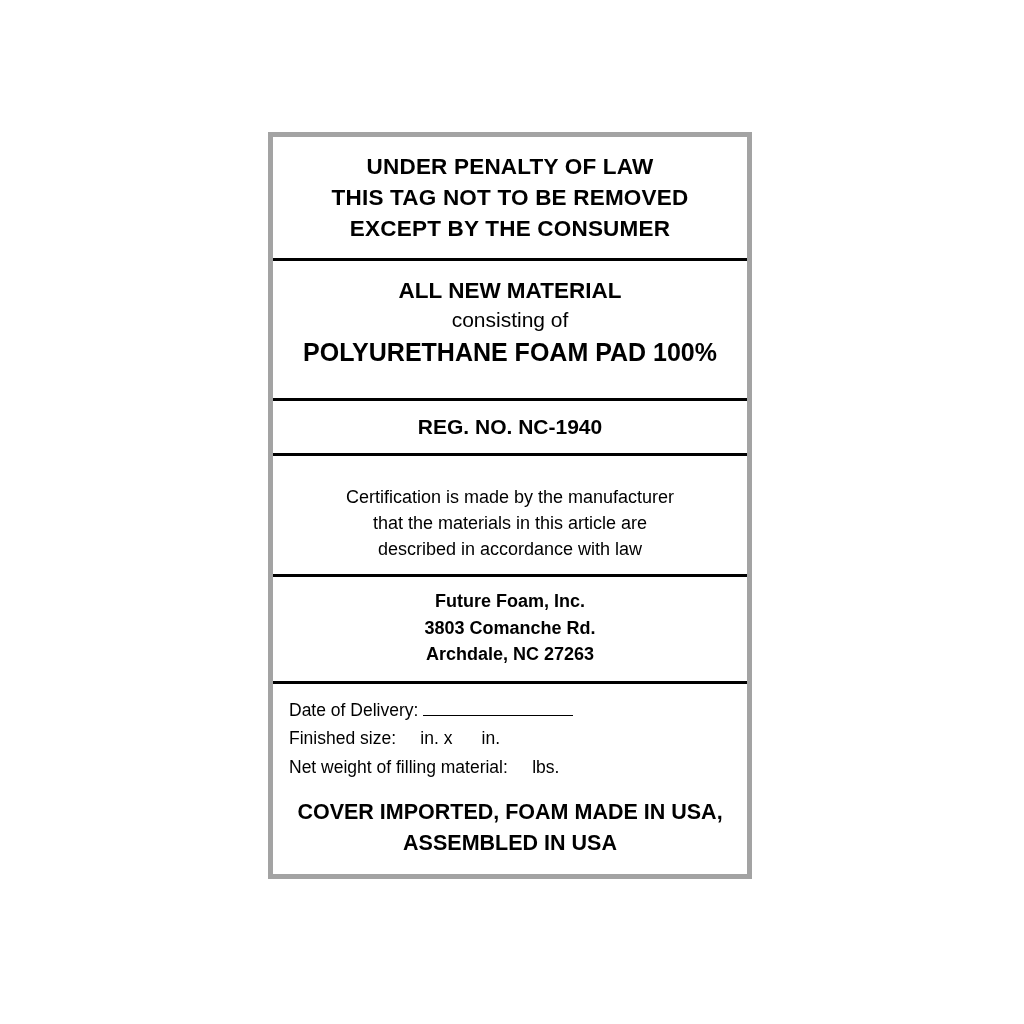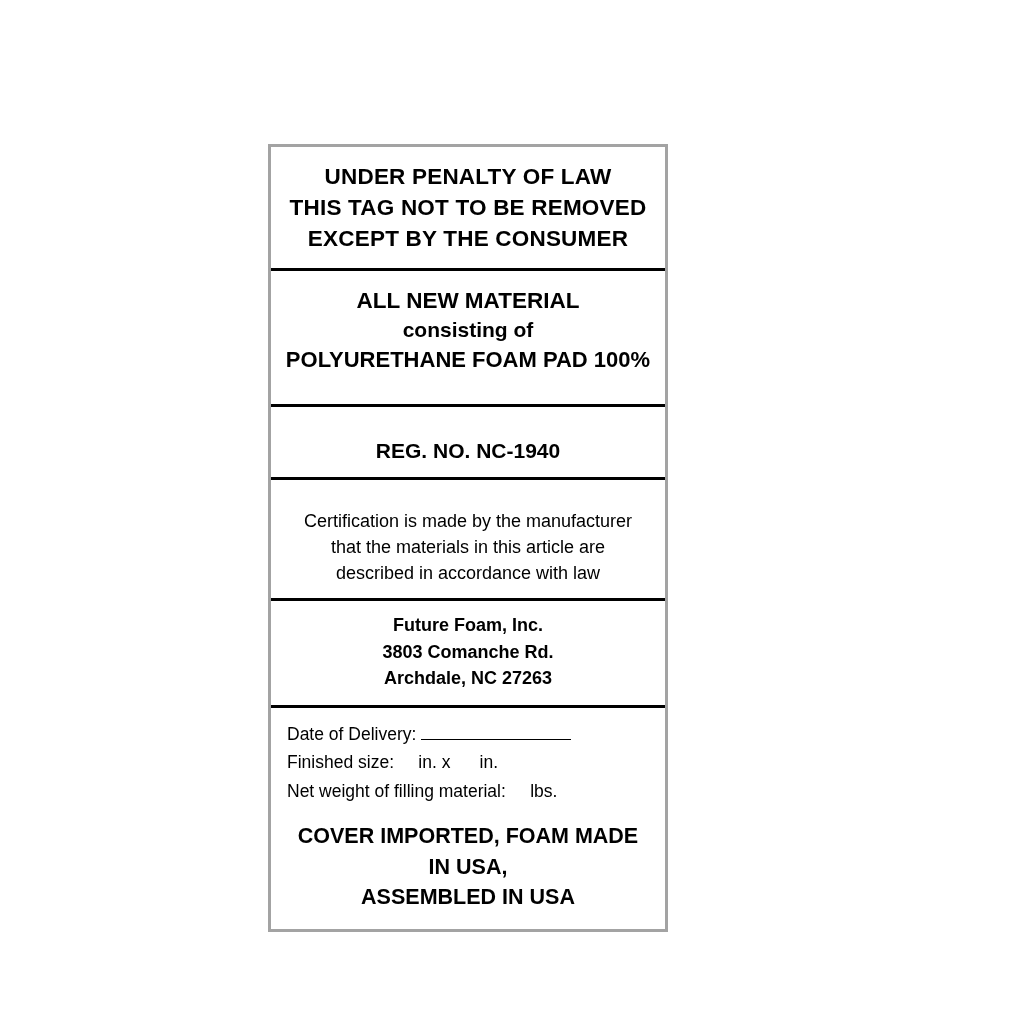--- a/index.html
+++ b/index.html
@@ -15,24 +15,24 @@
     position: relative;
   }
   .page {
     position: absolute;
     inset: 0;
     background: #ffffff;
   }
   .law-tag {
     position: absolute;
     left: 268px;
-    top: 144px;
-    width: 400px;
+    top: 132px;
+    width: 484px;
     box-sizing: border-box;
-    border: 3px solid #a3a3a3;
+    border: 5px solid #a3a3a3;
     background: #ffffff;
   }
   .tag-section {
     border-bottom: 3px solid #000000;
     box-sizing: border-box;
     padding: 10px 14px;
     text-align: center;
   }
   .tag-section:last-child {
     border-bottom: none;
@@ -58,31 +58,31 @@
     padding-top: 14px;
     padding-bottom: 28px;
   }
   .sec-material .mat-title {
     font-size: 22.5px;
     font-weight: bold;
     line-height: 1.38;
   }
   .sec-material .mat-sub {
     font-size: 21px;
-    font-weight: bold;
+    font-weight: normal;
     line-height: 1.38;
   }
   .sec-material .mat-detail {
-    font-size: 22px;
+    font-size: 25px;
     font-weight: bold;
     line-height: 1.38;
   }
   
   .sec-reg {
-    padding-top: 30px;
+    padding-top: 12px;
     padding-bottom: 13px;
   }
   .sec-reg .ln {
     font-size: 21px;
     font-weight: bold;
   }
   
   .sec-cert {
     padding-top: 28px;
     padding-bottom: 12px;

